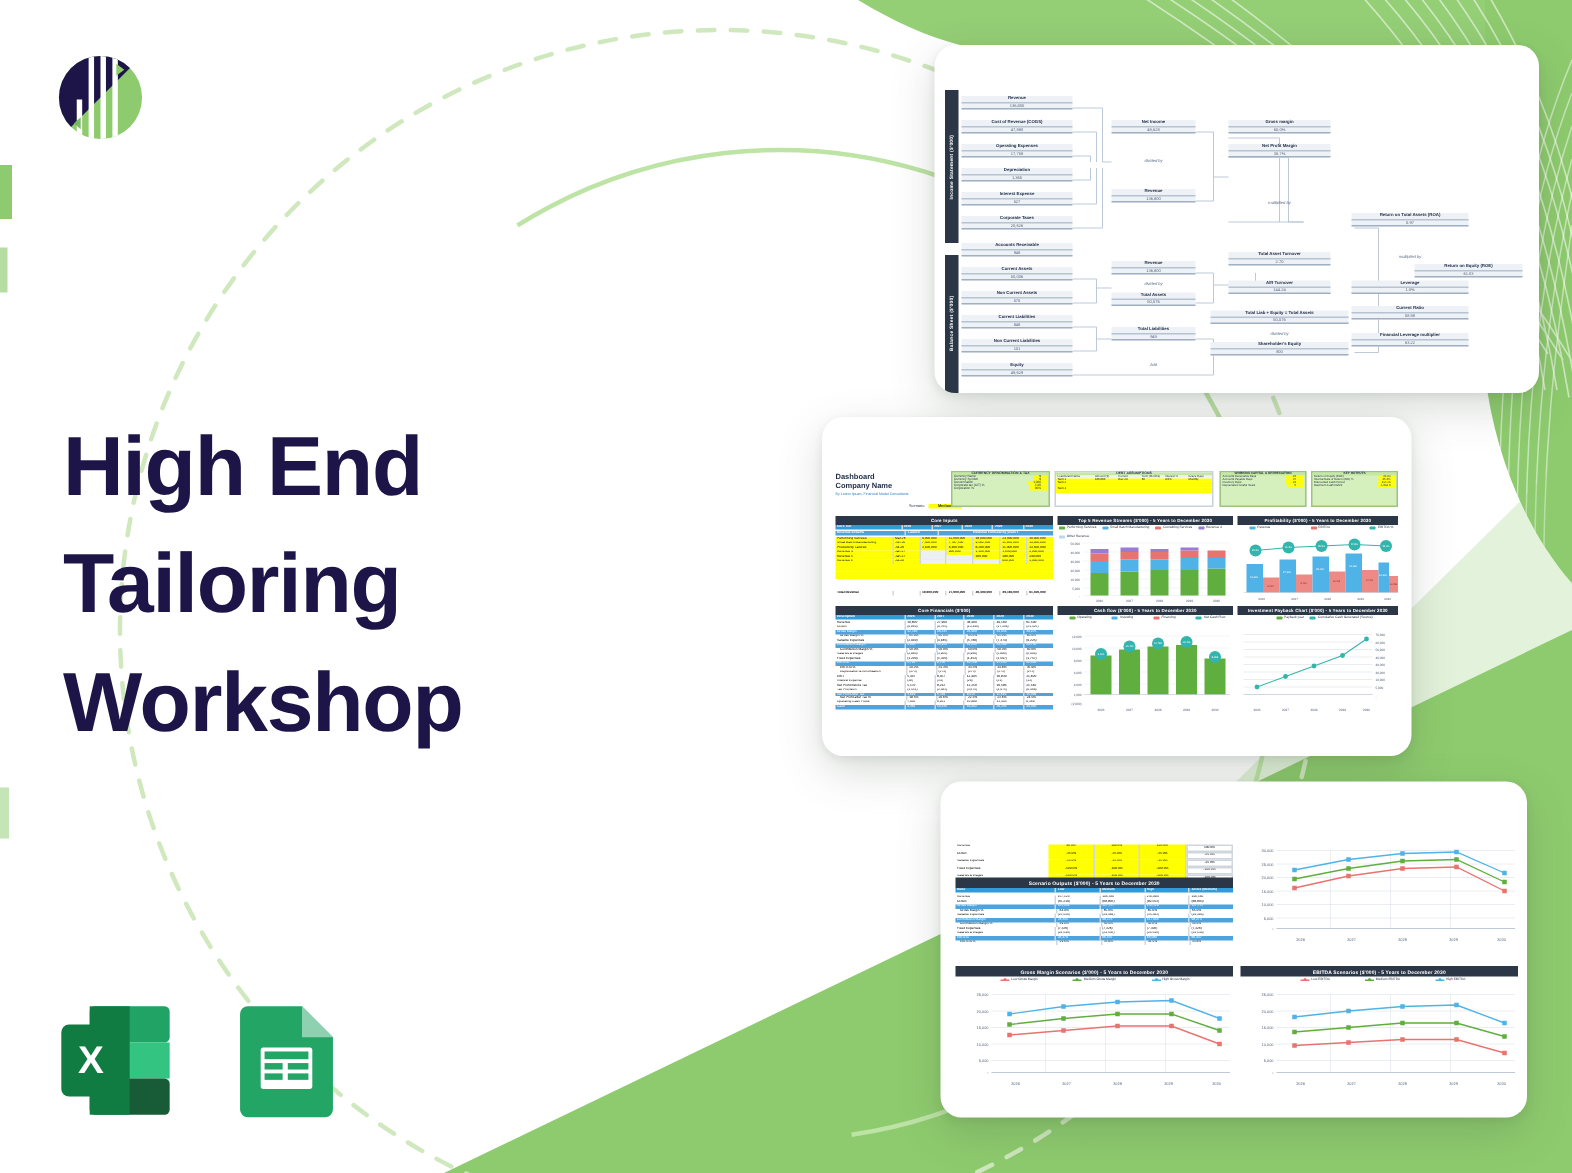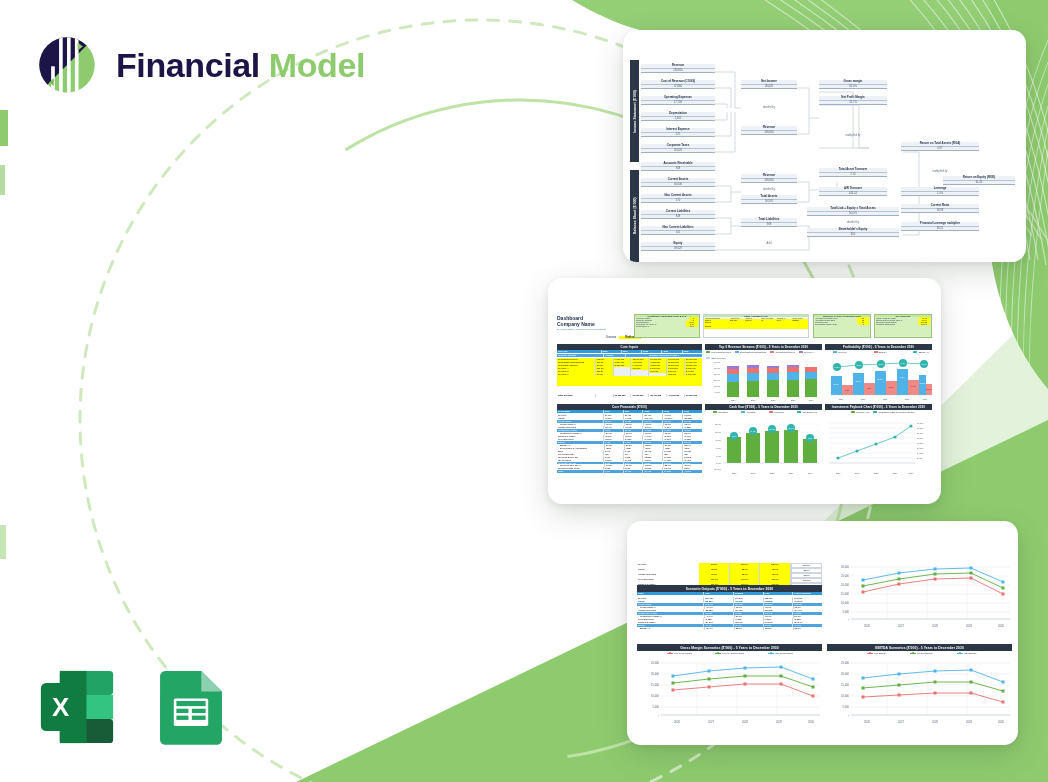--- a/index.html
+++ b/index.html
@@ -156,26 +156,27 @@
 
         <rect x="38" y="4" width="5.5" height="92" fill="#ffffff"></rect>
         <rect x="50" y="4" width="5.5" height="92" fill="#ffffff"></rect>
         <rect x="62" y="4" width="5.5" height="92" fill="#ffffff"></rect>
         <rect x="26" y="52" width="5.5" height="48" fill="#ffffff"></rect>
 
         <path d="M66,16 l8,6 -8,6 z" fill="#8ecb6e"></path>
         <path d="M30,82 l-7,-6 7,-6 z" fill="#6bb254" opacity=".9"></path>
       </g>
     </svg>
-    <div class="logo-text">
-      <span class="w1">Financial</span>
-      <span class="w2">Model</span>
-    </div>
   </div>
 
+  <h1 class="headline">
+    <span>High End</span>
+    <span>Tailoring</span>
+    <span>Workshop</span>
+  </h1>
 
   <div class="app-icons">
     <svg class="app-icon" viewBox="0 0 100 100">
       <rect x="30" y="8" width="62" height="28" rx="4" fill="#21a366"></rect>
       <rect x="30" y="36" width="62" height="28" fill="#33c481"></rect>
       <rect x="30" y="36" width="31" height="28" fill="#107c41" opacity="0.0"></rect>
       <rect x="30" y="64" width="62" height="28" rx="4" fill="#185c37"></rect>
       <rect x="30" y="8" width="31" height="84" fill="#107c41"></rect>
       <rect x="8" y="22" width="46" height="56" rx="6" fill="#107c41"></rect>
       <text x="31" y="60" font-family="Liberation Sans, sans-serif" font-size="30" font-weight="700" fill="#ffffff" text-anchor="middle">X</text>

